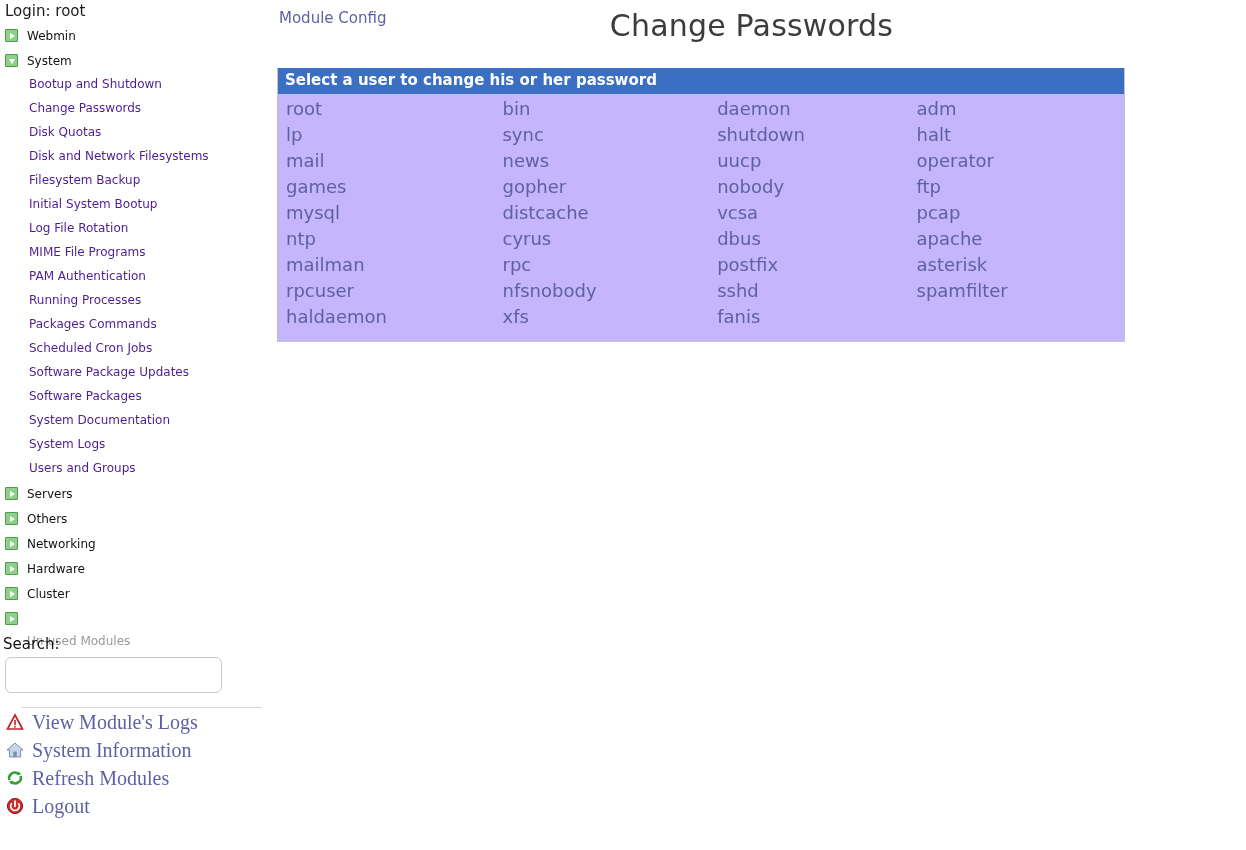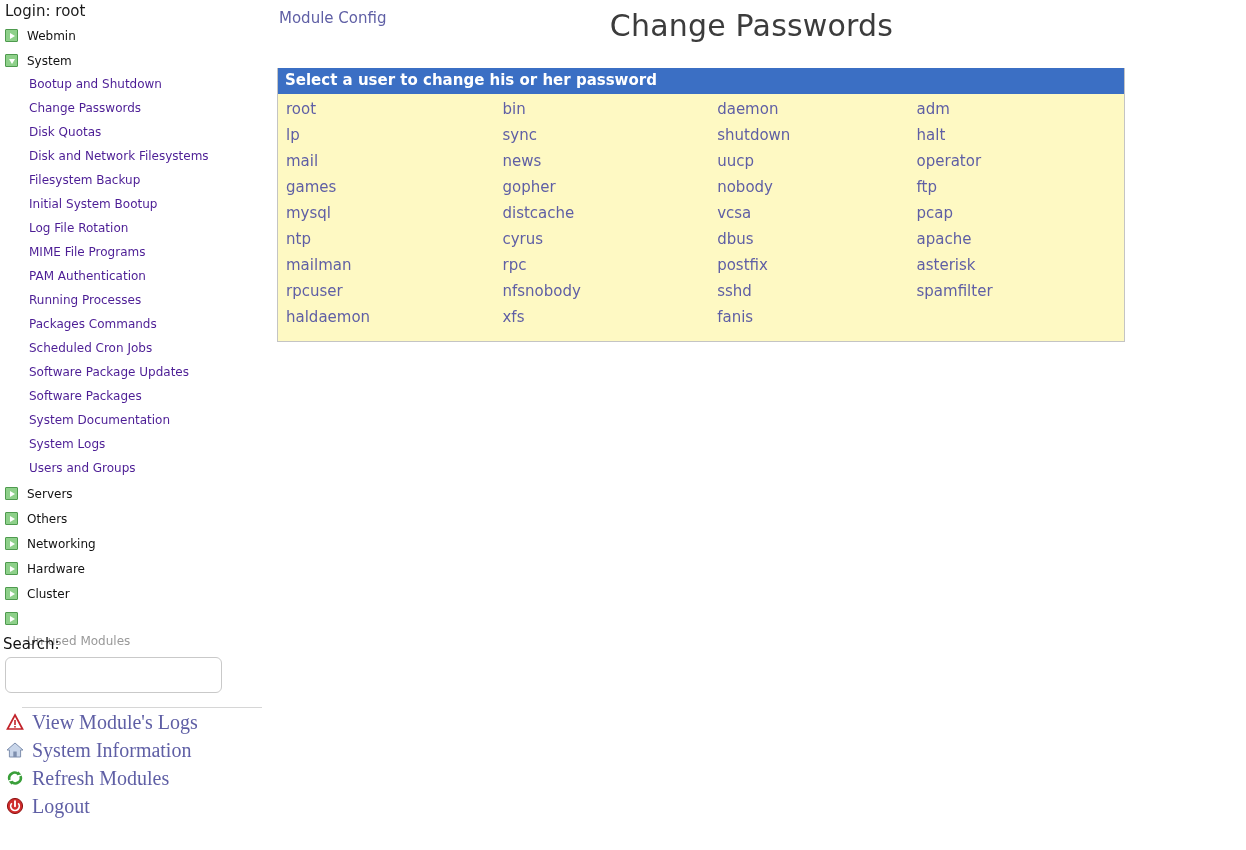--- a/index.html
+++ b/index.html
@@ -137,38 +137,38 @@
     color: #3c3c3c;
     font-weight: normal;
     letter-spacing: 0.2px;
     line-height: 40px;
     margin: 0;
   }
   .user-table {
     position: absolute;
     left: 6px; top: 68px;
     width: 848px;
-    background: #fef9c3;
+    background: #c4b5fd;
     border: 1px solid #c4c4c4;
     border-top: none;
   }
   .table-header {
     background: #3b6fc4;
     color: #ffffff;
     font-size: 15px;
     font-weight: bold;
     padding: 3px 0 4px 7px;
     line-height: 19px;
   }
   .table-body {
     padding: 4px 0 9px 0;
   }
   .table-row { display: flex; height: 26px; align-items: flex-start; }
   .cell {
-    font-size: 15px;
+    font-size: 18px;
     line-height: 22px;
   }
   .cell:nth-child(1) { width: 248px; padding-left: 8px; }
   .cell:nth-child(2) { width: 238px; }
   .cell:nth-child(3) { width: 221px; }
   .cell:nth-child(4) { width: 230px; }
   .user-link {
     color: #5f5fa5;
     text-decoration: none;
   }

